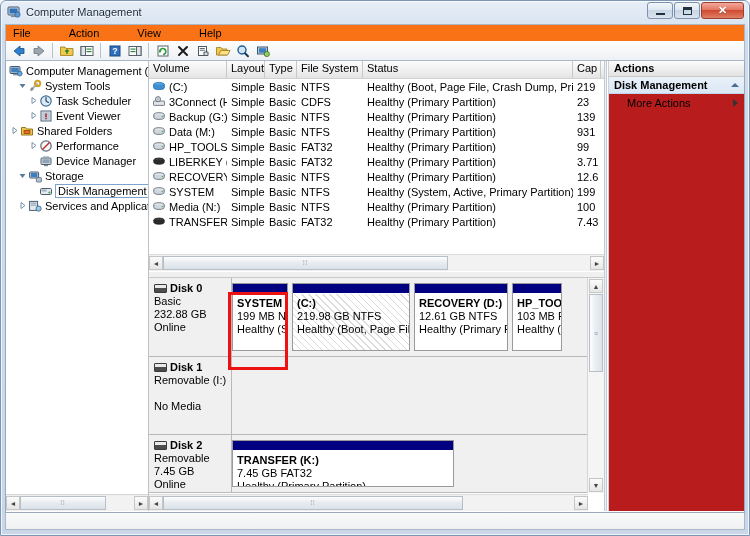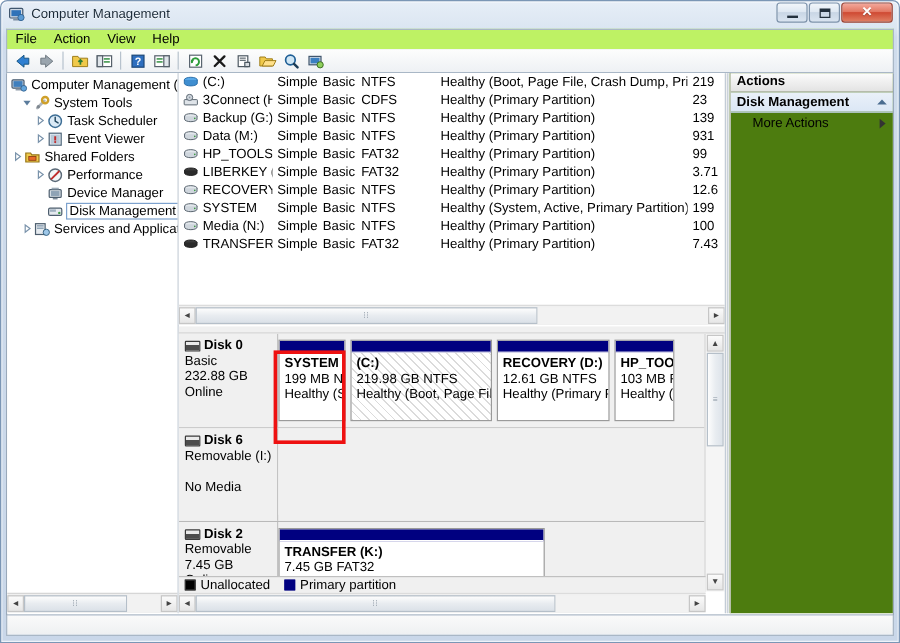--- a/index.html
+++ b/index.html
@@ -60,25 +60,25 @@
     color:#fff;
   }
   .gl-min { width:9px; height:3px; border-bottom:2px solid #23303d; margin-top:4px;}
   .gl-max { width:9px; height:8px; border:1.5px solid #23303d; border-top-width:3px; box-sizing:border-box;}
   .gl-close { font-size:11px; font-weight:bold; line-height:1; text-shadow:0 1px 0 rgba(0,0,0,.3);}
 
   
   #menubar {
     position: absolute;
     left: 5px; top: 24px; width: 740px; height: 17px;
-    background: #bef264;
+    background: #f97316;
     border: 1px solid #a9b7c6;
     border-bottom: none;
     box-sizing: border-box;
-    display: flex; align-items: center;
+    display: flex; align-items: center; gap: 24px;
   }
   .menu-item {
     padding: 1px 7px;
     font-size: 11px;
     color: #000;
     cursor: default;
   }
 
   
   #toolbar {
@@ -329,21 +329,21 @@
   #disk-hscroll {
     position:absolute; left:0; bottom:0; width:439px; height:16px;
     background:#f0f0f0; border-top:1px solid #dcdcdc;
     display:flex; align-items:center;
   }
 
   
   #actions-pane {
     position: absolute; left: 602px; top: 0;
     width: 136px; height: 450px;
-    background: #4d7c0f;
+    background: #b91c1c;
     box-sizing: border-box;
     border-left: 1px solid #d0d0d0;
   }
   #actions-title {
     height: 16px;
     background: linear-gradient(to bottom,#fcfcfc,#eeeeee 55%,#e3e3e3);
     border-bottom: 1px solid #c8c8c8;
     font-weight: bold; font-size: 11px;
     padding: 1px 0 0 5px; box-sizing: border-box;
   }
@@ -600,20 +600,36 @@
         <svg width="14" height="14" viewBox="0 0 14 14">
           <rect x="2" y="4" width="10" height="6.5" rx="0.8" fill="#dde4ea" stroke="#4d5e6e"></rect>
           <rect x="3.4" y="5.2" width="7.2" height="4.1" fill="#8fa3b5"></rect>
           <rect x="5" y="11" width="4" height="1.2" fill="#7d8b98"></rect>
           <rect x="4" y="2.4" width="6" height="1.4" fill="#9aa8b4"></rect>
         </svg>
       </span>
       <span class="tree-label">Device Manager</span>
     </div>
 
+    <div class="tree-row" style="padding-left:10px;">
+      <span class="tree-expander">
+        <svg width="9" height="9" viewBox="0 0 9 9">
+            <path d="M1.5 3 L7.5 3 L4.5 7 Z" fill="#5b7c9c"></path>
+          </svg>
+      </span>
+      <span class="tree-ico">
+        <svg width="14" height="14" viewBox="0 0 14 14">
+          <rect x="1.6" y="3" width="9" height="6" rx="1" fill="#cfd9e4" stroke="#44586e"></rect>
+          <rect x="2.8" y="4" width="6.6" height="4" fill="#3f7fbd"></rect>
+          <path d="M9 10.5 L13 10.5 M9 12 L13 12" stroke="#5e7487" stroke-width="1"></path>
+          <rect x="8.4" y="8.6" width="5" height="4.4" rx="0.6" fill="#b8c6d3" stroke="#45596c" stroke-width="0.7"></rect>
+        </svg>
+      </span>
+      <span class="tree-label">Storage</span>
+    </div>
 
     <div class="tree-row selected" style="padding-left:33px;">
       <span class="tree-ico">
         <svg width="14" height="14" viewBox="0 0 14 14">
           <rect x="1.5" y="4.5" width="11" height="6" rx="1.2" fill="#e4e9ee" stroke="#4c5d6d"></rect>
           <rect x="2.6" y="5.5" width="5" height="2" fill="#9fb0bf"></rect>
           <circle cx="10.4" cy="8.4" r="1" fill="#3f9c45"></circle>
         </svg>
       </span>
       <span class="tree-label">Disk Management</span>
@@ -642,20 +658,28 @@
       <div class="sb-track"></div>
       <div class="sb-arrow">►</div>
     </div>
   </div>
 
   <div id="splitter-v1"></div>
 
   <div id="mid-pane">
 
     <div id="vol-list">
+      <div id="vol-header">
+        <div class="vh-cell" style="width:78px">Volume</div>
+        <div class="vh-cell" style="width:38px">Layout</div>
+        <div class="vh-cell" style="width:32px">Type</div>
+        <div class="vh-cell" style="width:66px">File System</div>
+        <div class="vh-cell" style="width:210px">Status</div>
+        <div class="vh-cell" style="width:28px">Cap</div>
+      </div>
 
       <div class="vol-row">
         <div class="vr-cell vol" style="width:78px">
           <span class="drive-ico">
             <svg width="14" height="11" viewBox="0 0 14 11">
                 <ellipse cx="7" cy="3.6" rx="5.4" ry="2.2" fill="#58a8e8" stroke="#2a6ea8" stroke-width="0.8"></ellipse>
                 <path d="M1.6 3.6 L1.6 6.4 A5.4 2.2 0 0 0 12.4 6.4 L12.4 3.6" fill="#3f8ed0" stroke="#2a6ea8" stroke-width="0.8"></path>
               </svg>
           </span>
           <span>(C:)</span>
@@ -883,21 +907,21 @@
                 <div>Healthy (</div>
               </div>
             </div>
           </div>
         </div>
 
         <div class="disk-row" style="height:78px;">
           <div class="disk-info">
             <div class="disk-name">
               <span class="disk-ico"></span>
-              <span>Disk 6</span>
+              <span>Disk 1</span>
             </div>
             <div>Removable (I:)</div>
             <div style="height:13px;">&nbsp;</div>
             <div>No Media</div>
           </div>
           <div class="disk-parts">
             <div class="part-empty-area"></div>
           </div>
         </div>
 
@@ -924,26 +948,20 @@
         </div>
       </div>
 
       <div id="disk-vscroll">
         <div class="vsb-arrow">▲</div>
         <div class="vsb-thumb">≡</div>
         <div style="flex:1 1 auto;"></div>
         <div class="vsb-arrow" style="margin-bottom:1px;">▼</div>
       </div>
 
-      <div id="legend">
-        <span class="lg-sw unalloc"></span>
-        <span class="lg-label">Unallocated</span>
-        <span class="lg-sw primary"></span>
-        <span class="lg-label">Primary partition</span>
-      </div>
 
       <div id="disk-hscroll">
         <div class="sb-arrow">◄</div>
         <div class="sb-thumb" style="width:300px;">⦙⦙</div>
         <div class="sb-track"></div>
         <div class="sb-arrow">►</div>
       </div>
     </div>
   </div>
 

